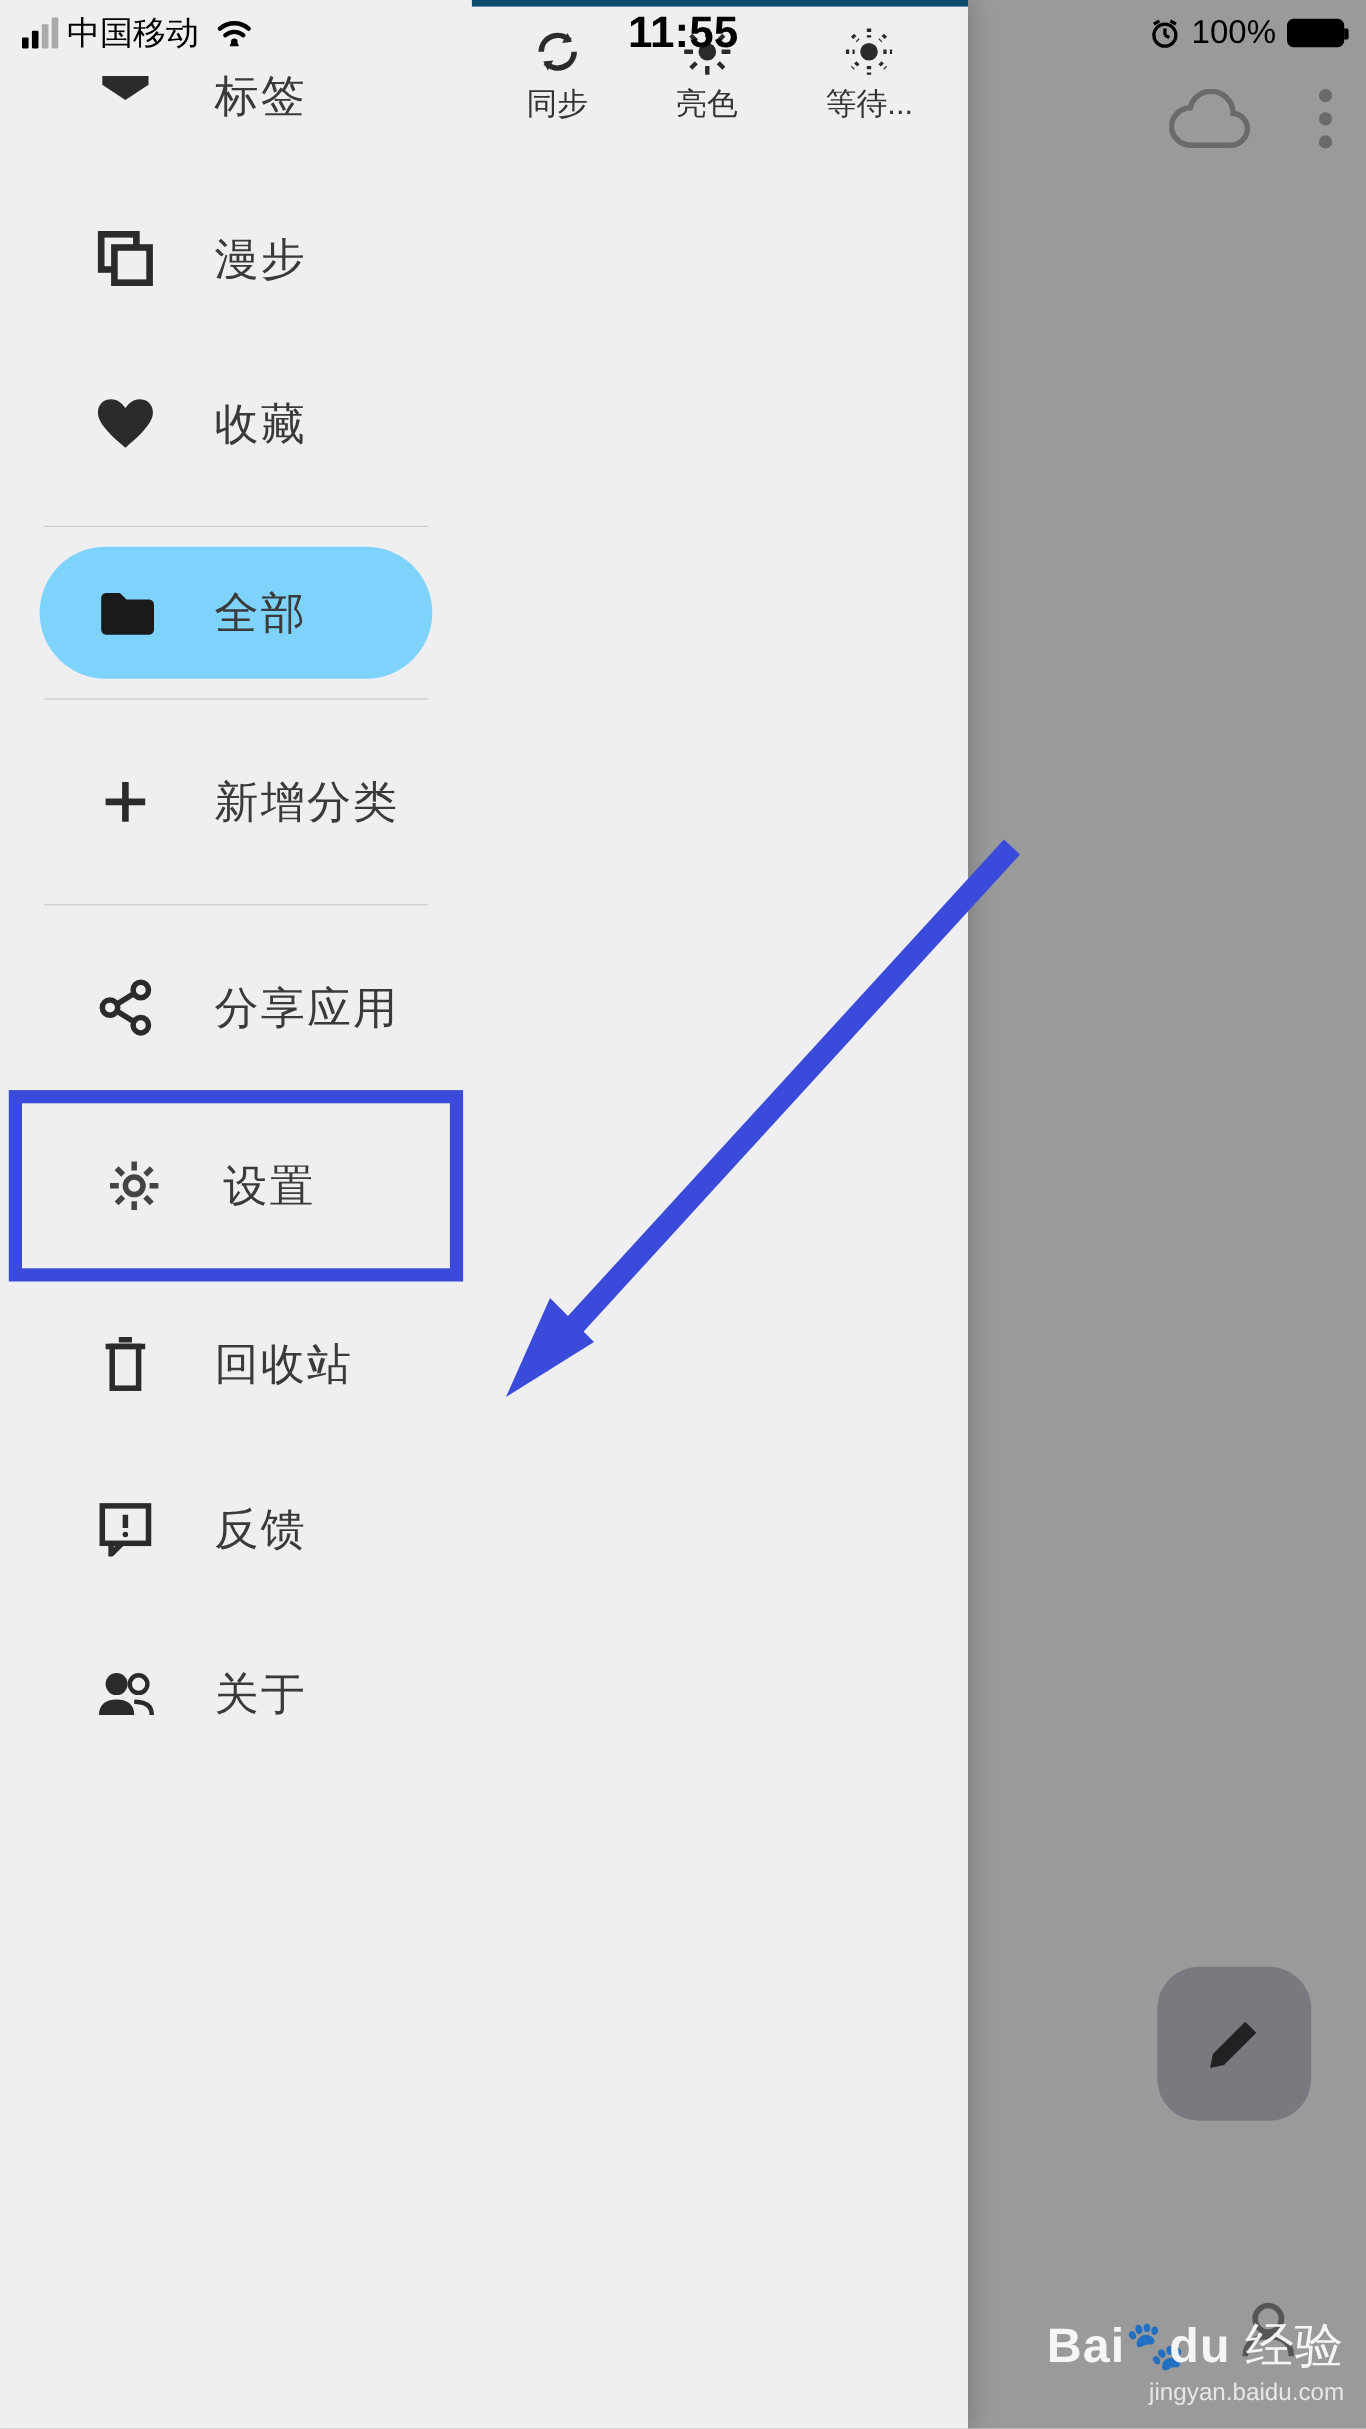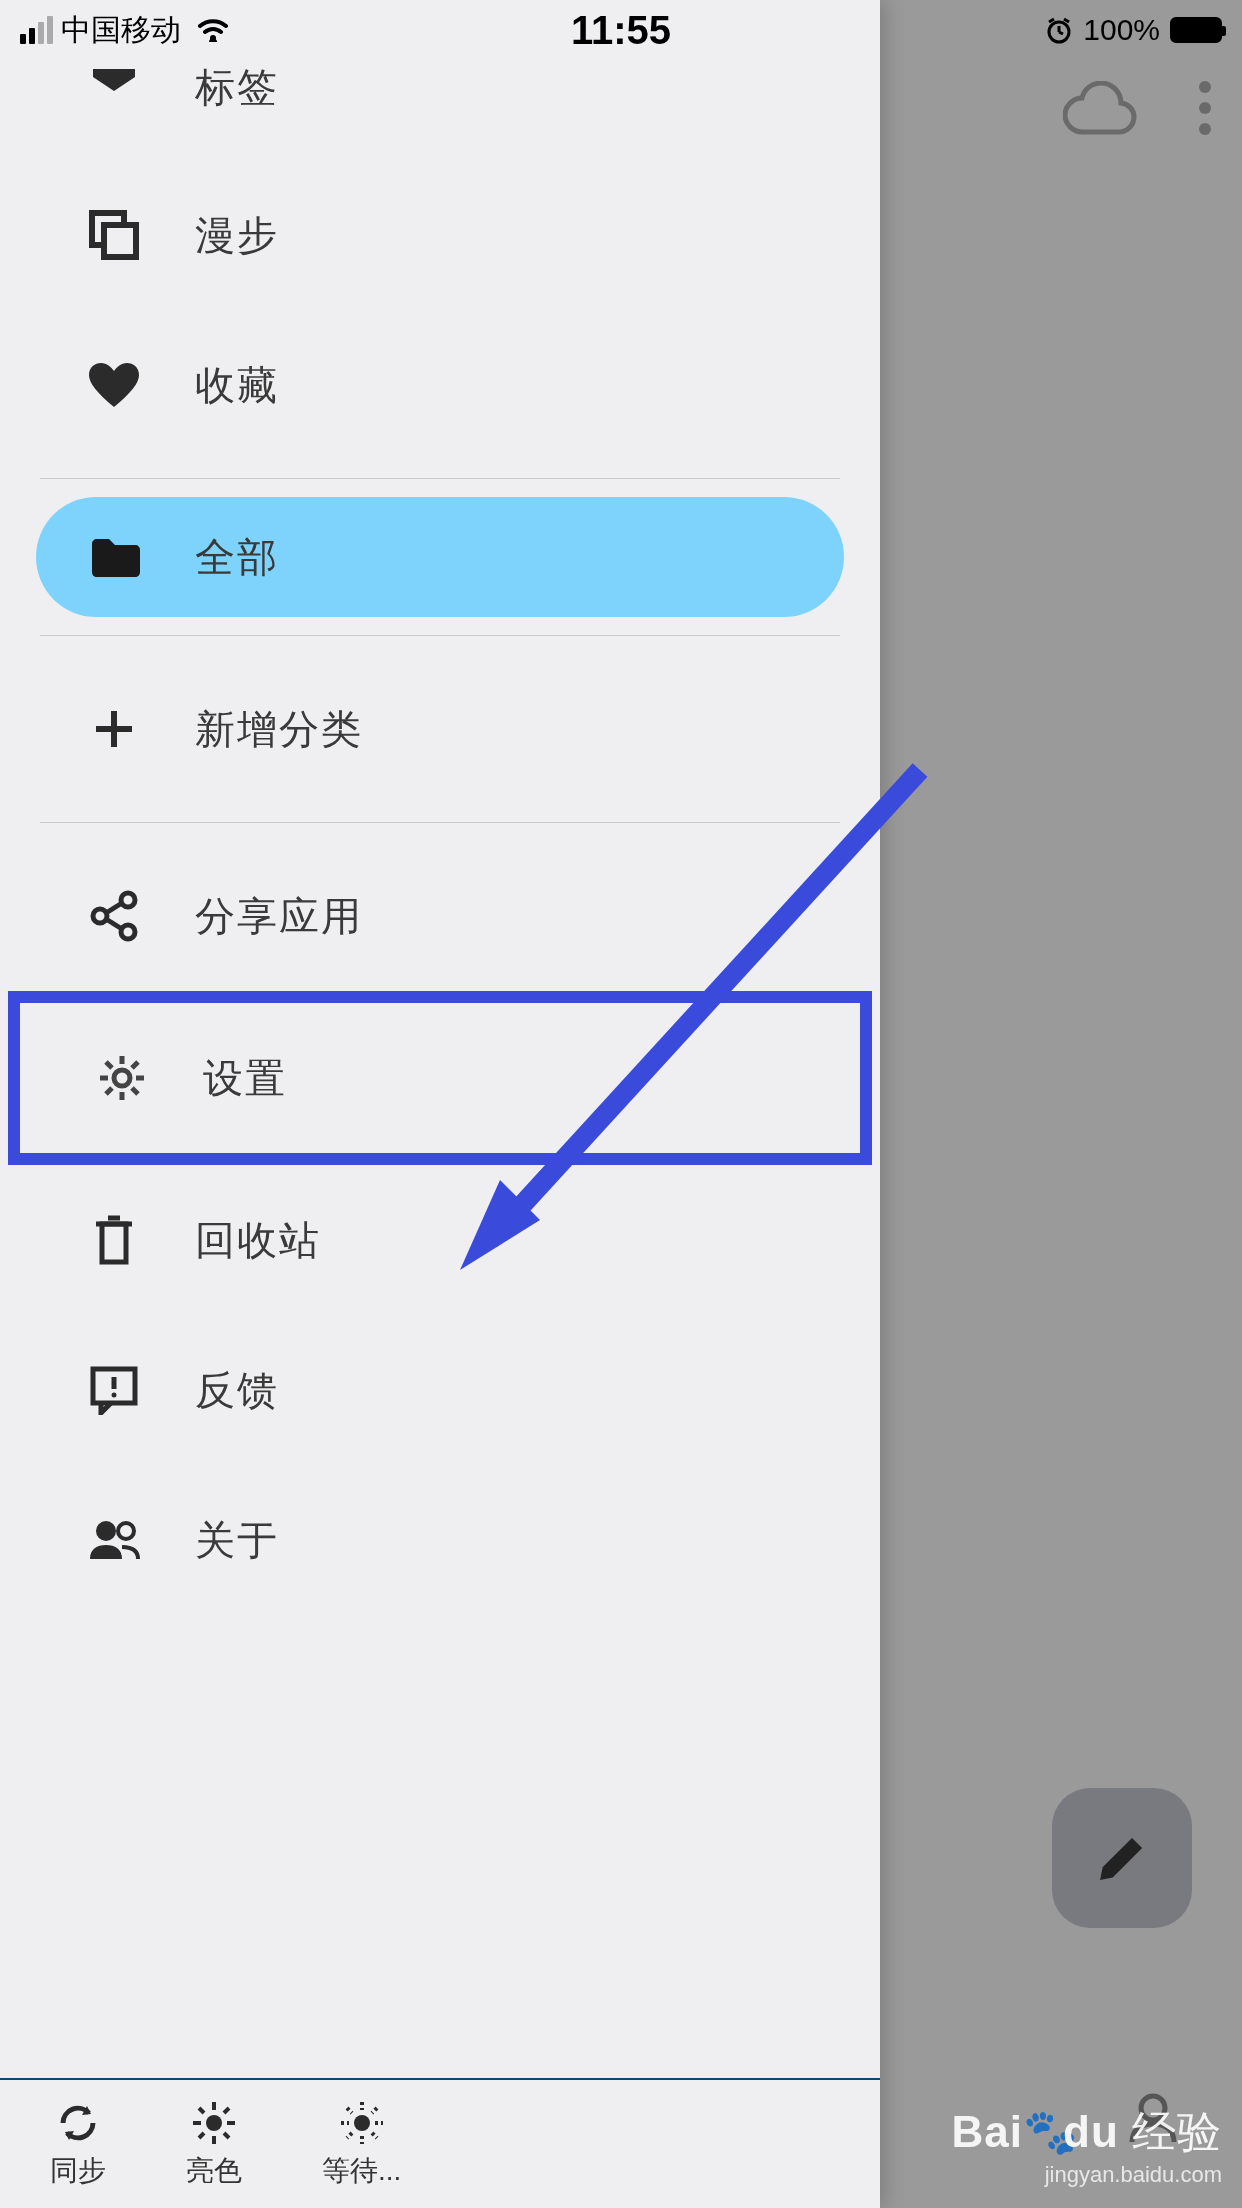--- a/index.html
+++ b/index.html
@@ -53,21 +53,20 @@
     
     .drawer {
       position: absolute;
       top: 0;
       left: 0;
       width: 880px;
       height: 2208px;
       background: #efeff1;
       box-shadow: 4px 0 20px rgba(0,0,0,0.2);
       display: flex;
-      flex-direction: column;
     }
     
     .drawer-content {
       flex: 1;
       padding-top: 60px;
       overflow: hidden;
     }
     
     .menu-item {
       display: flex;
@@ -111,21 +110,21 @@
       margin: 0 8px;
     }
     
     
     .drawer-bottom {
       height: 130px;
       display: flex;
       align-items: center;
       padding: 0 50px;
       gap: 80px;
-      border-top: 2px solid #0c4a6e;
+      border-top: 6px solid #0c4a6e;
     }
     .bottom-btn {
       display: flex;
       flex-direction: column;
       align-items: center;
       gap: 4px;
       cursor: pointer;
     }
     .bottom-btn .icon-slot { width: 50px; height: 50px; display:flex; align-items:center; justify-content:center; }
     .bottom-btn .label { font-size: 28px; color: #333; }

